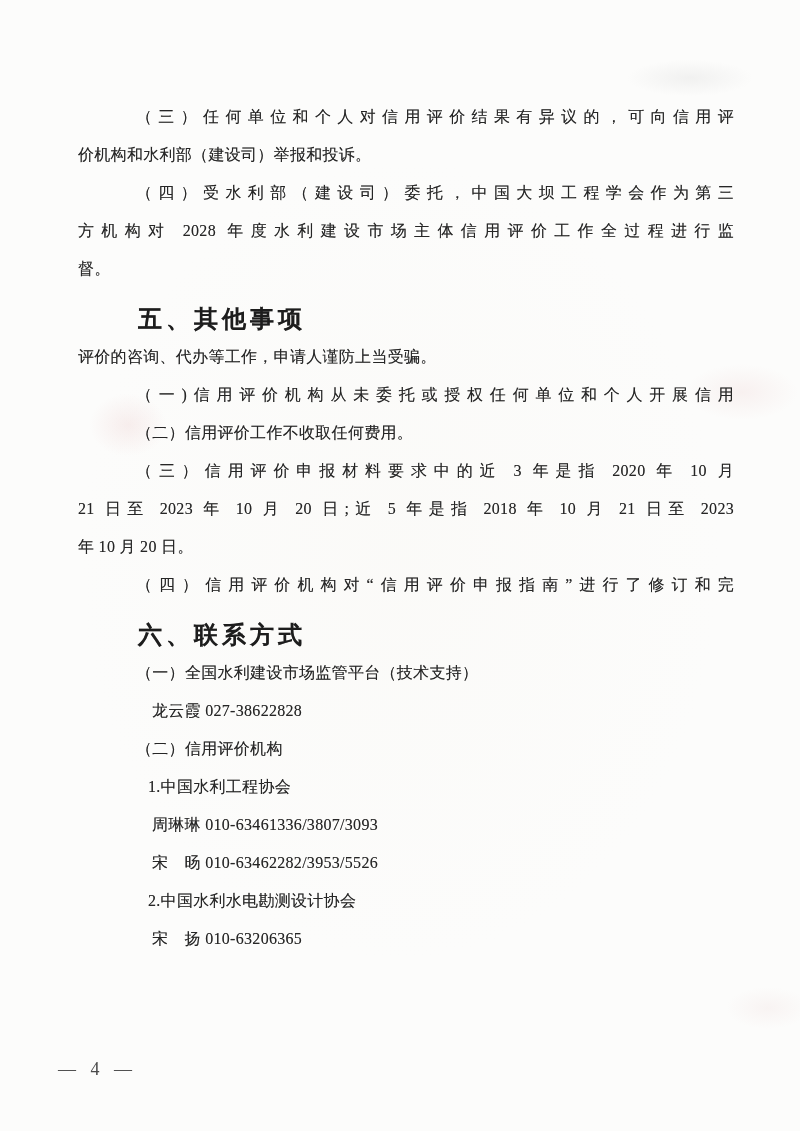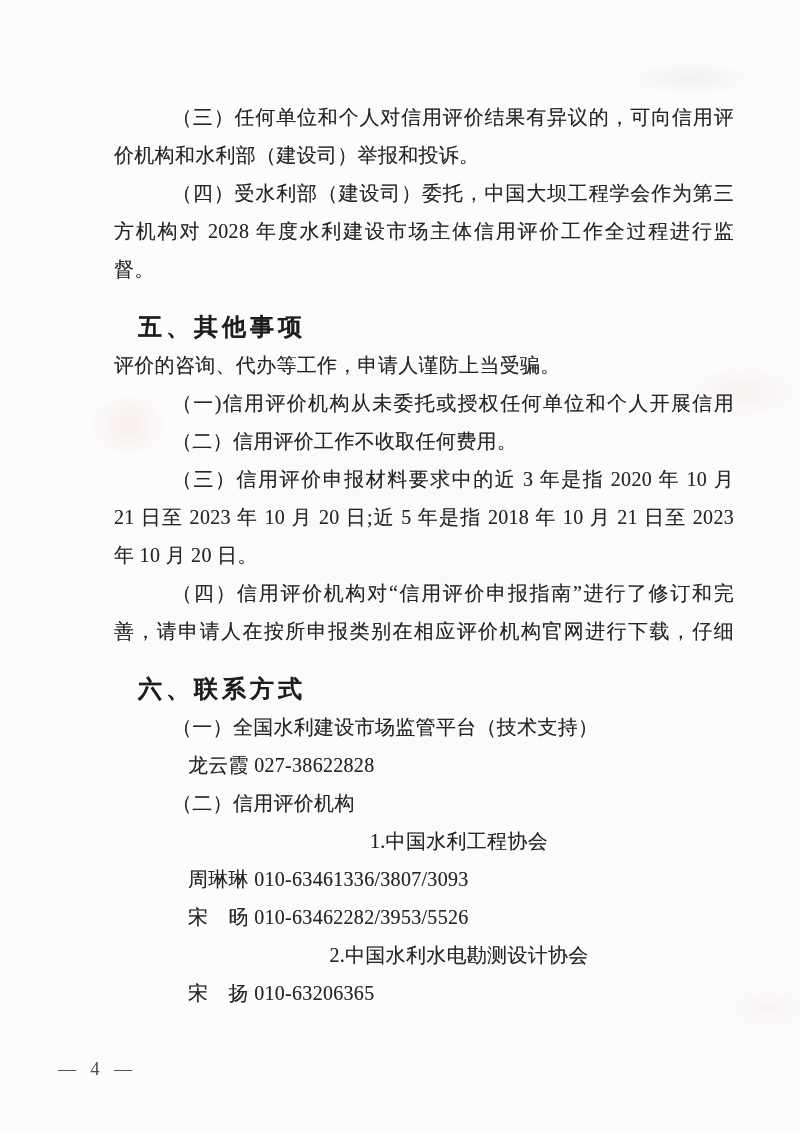--- a/index.html
+++ b/index.html
@@ -30,47 +30,46 @@
   }
   .content {
     position: absolute;
     left: 78px;
     top: 98px;
     width: 656px;
   }
   .line {
     height: 38px;
     line-height: 38px;
-    font-size: 20px;
+    font-size: 16px;
     white-space: nowrap;
     letter-spacing: 0.3px;
     text-shadow: 0 0 0.5px rgba(40,40,40,0.45);
-    margin-left: 36px;
   }
   
   .just {
     text-align: justify;
     text-align-last: justify;
   }
   
   .ip   { padding-left: 58px; }
   
   .it   { padding-left: 74px; }
   
-  .inum { padding-left: 70px; text-align: center; }
+  .inum { padding-left: 70px; }
   
   .heading {
     font-family: "Liberation Sans", "DejaVu Sans", sans-serif;
     font-weight: 700;
     font-size: 24px;
     letter-spacing: 4px;
     padding-left: 60px;
     height: 38px;
     line-height: 38px;
-    margin-top: 20px;
+    margin-top: 12px;
     color: #1d1d1d;
     text-shadow: 0 0 0.5px rgba(0,0,0,0.5);
   }
   .page-number {
     position: absolute;
     left: 58px;
     top: 1059px;
     font-size: 18px;
     letter-spacing: 5px;
     color: #4a4a4a;
@@ -93,21 +92,20 @@
     <div class="line">督。</div>
 
     <div class="heading">五、其他事项</div>
     <div class="line">评价的咨询、代办等工作，申请人谨防上当受骗。</div>
     <div class="line ip just">（一)信用评价机构从未委托或授权任何单位和个人开展信用</div>
     <div class="line ip">（二）信用评价工作不收取任何费用。</div>
     <div class="line ip just">（三）信用评价申报材料要求中的近 3 年是指 2020 年 10 月</div>
     <div class="line just">21 日至 2023 年 10 月 20 日;近 5 年是指 2018 年 10 月 21 日至 2023</div>
     <div class="line">年 10 月 20 日。</div>
     <div class="line ip just">（四）信用评价机构对“信用评价申报指南”进行了修订和完</div>
-    <div class="line just">善，请申请人在按所申报类别在相应评价机构官网进行下载，仔细</div>
 
     <div class="heading">六、联系方式</div>
     <div class="line ip">（一）全国水利建设市场监管平台（技术支持）</div>
     <div class="line it">龙云霞 027-38622828</div>
     <div class="line ip">（二）信用评价机构</div>
     <div class="line inum">1.中国水利工程协会</div>
     <div class="line it">周琳琳 010-63461336/3807/3093</div>
     <div class="line it">宋　旸 010-63462282/3953/5526</div>
     <div class="line inum">2.中国水利水电勘测设计协会</div>
     <div class="line it">宋　扬 010-63206365</div>

